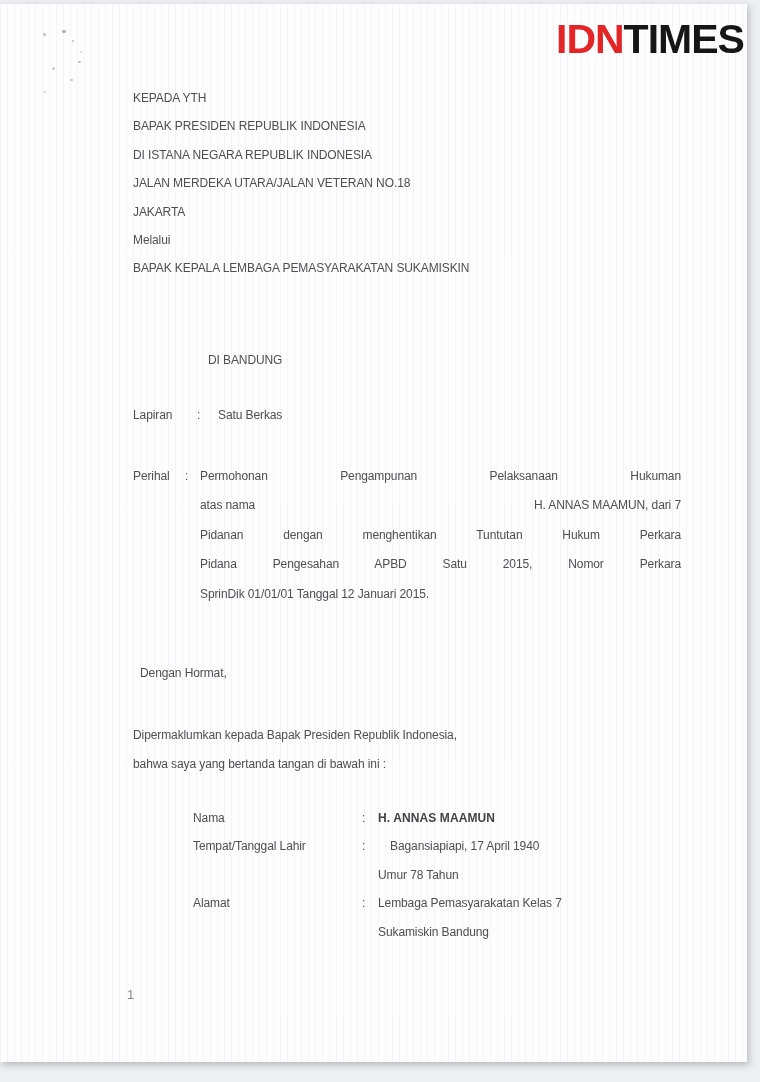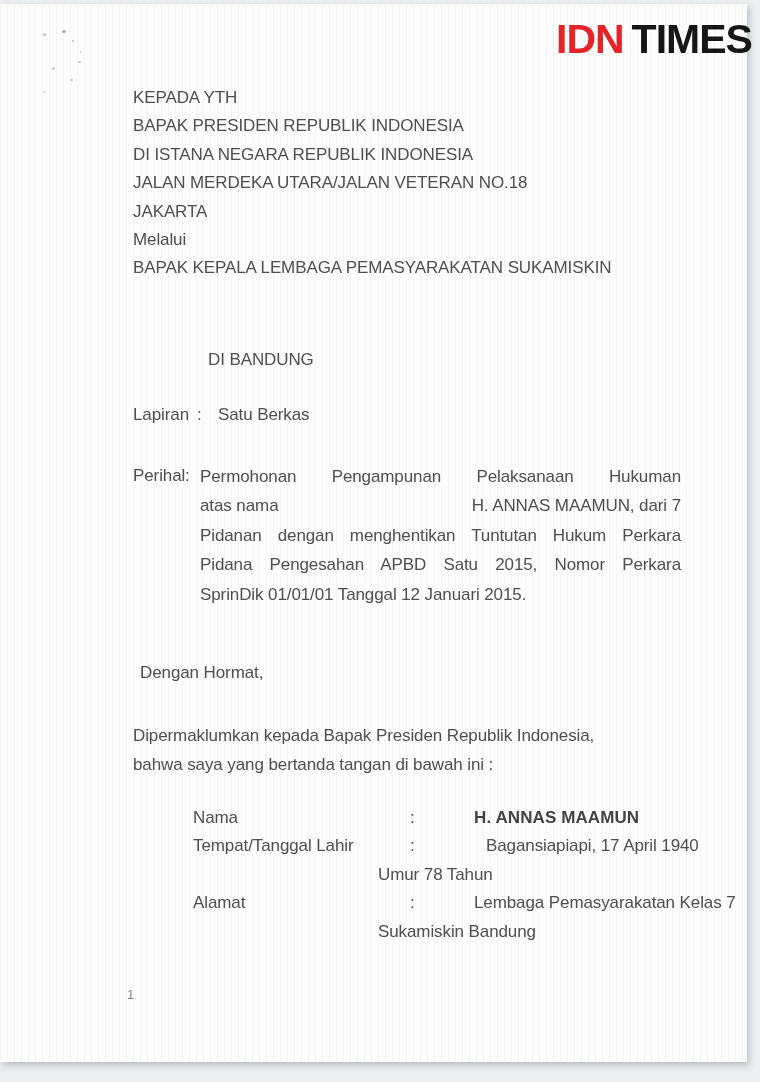--- a/index.html
+++ b/index.html
@@ -12,26 +12,26 @@
   }
   .page {
     position:absolute; left:0; top:4px; width:747px; height:1058px;
     background:
       repeating-linear-gradient(90deg,
         rgba(244,245,248,0.9) 0px, rgba(244,245,248,0.9) 1px,
         #fdfdfe 1px, #fdfdfe 7px);
     box-shadow:2px 3px 7px rgba(95,100,110,0.38);
   }
   .abs { position:absolute; }
-  .txt { font-size:17px; line-height:28.4px; letter-spacing:-0.1px; white-space:nowrap; }
+  .txt { font-size:12px; line-height:28.4px; letter-spacing:-0.1px; white-space:nowrap; }
 
   
   .logo { left:556px; top:13px; font-size:41px; font-weight:bold; letter-spacing:-1px; line-height:1.1; white-space:nowrap; }
   .logo .idn   { color:#e32528; }
-  .logo .times { color:#161616; margin-left:8px; }
+  .logo .times { color:#161616; }
 
   
   .speck { position:absolute; border-radius:50%; background:rgba(110,115,125,0.45); }
 
   
   .recipient { left:133px; top:80px; }
 
   
   .place { left:208px; top:342px; }
 
@@ -48,21 +48,21 @@
   .subject .body .ln { line-height:29.4px; white-space:normal; }
   .just { text-align:justify; text-align-last:justify; }
   .split { display:flex; justify-content:space-between; }
 
   .salutation { left:140px; top:655px; }
   .intro { left:133px; top:717px; }
   .intro .ln { line-height:29px; }
 
   
   .details { left:193px; top:800px; }
-  .drow { display:flex; line-height:28.4px;gap:48px; }
+  .drow { display:flex; line-height:28.4px; }
   .drow .lbl { min-width:169px; white-space:nowrap; }
   .drow .col { width:16px; }
   .drow.cont { padding-left:185px; }
   .bold-val { font-weight:bold; color:#434347; letter-spacing:0.1px; }
 
   .pagenum { left:127px; top:984px; font-size:13px; color:#85878c; line-height:1; }
 </style>
 </head>
 <body>
 

